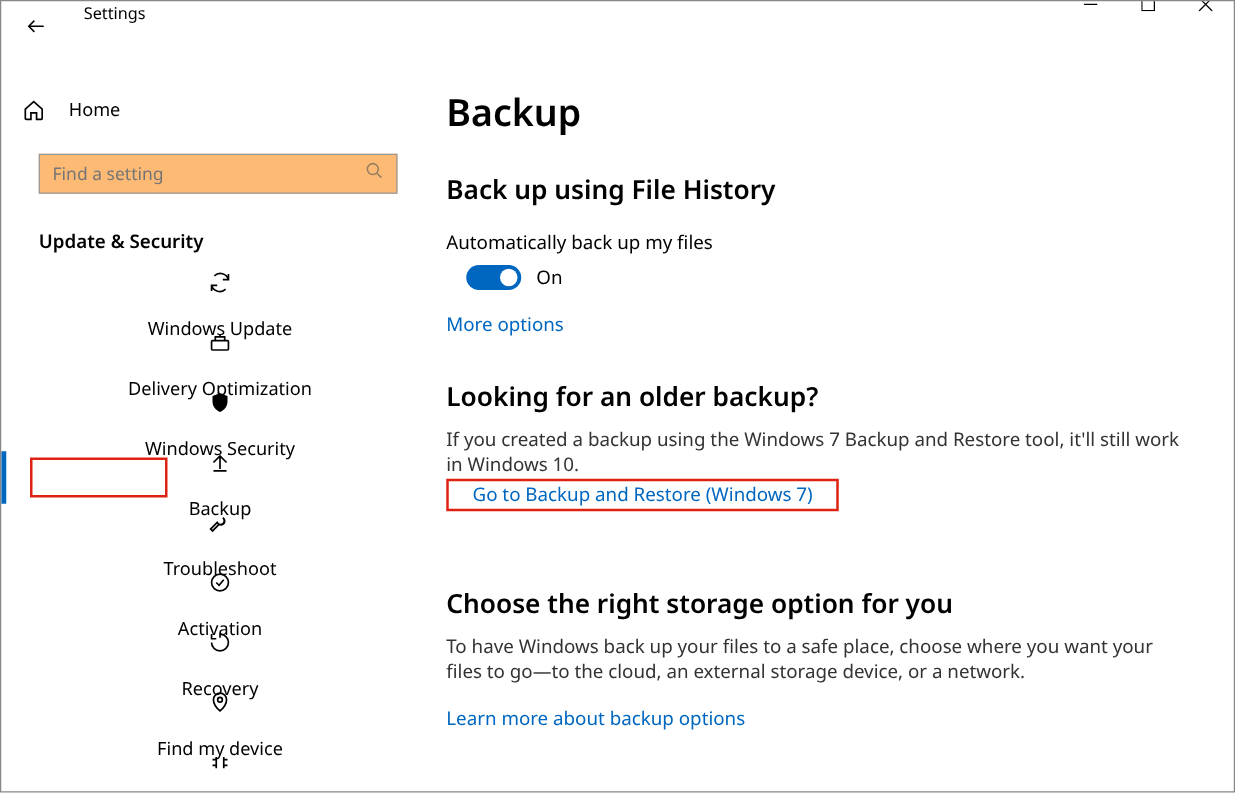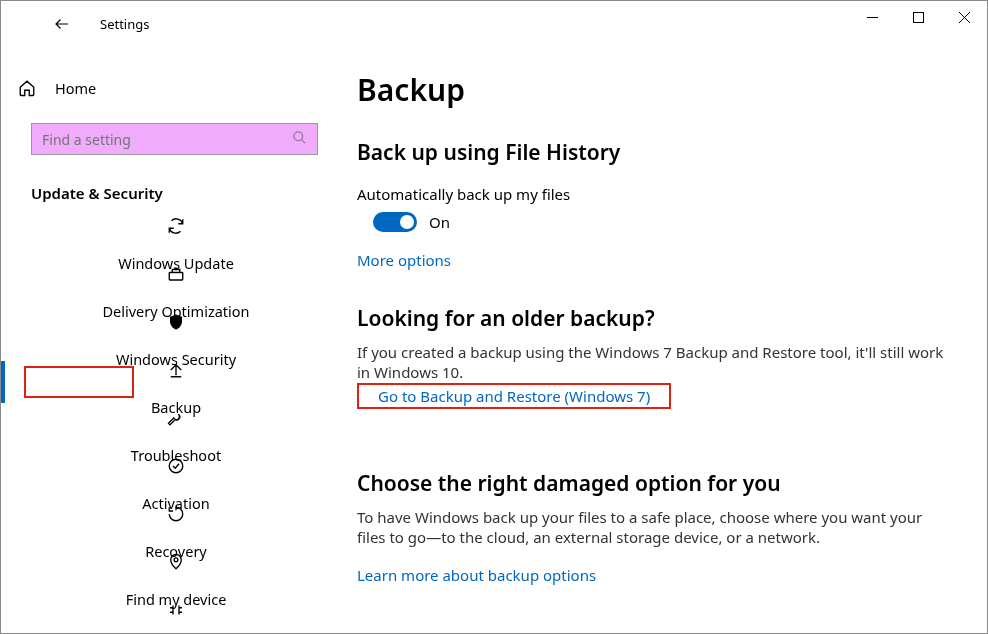--- a/index.html
+++ b/index.html
@@ -9,23 +9,22 @@
     color: #000;
     background: #fff;
     width: 988px;
     height: 634px;
     overflow: hidden;
     border: 1px solid #888;
   }
   .titlebar {
     height: 46px;
     display: flex;
-    align-items: center;
-    padding-left: 24px;
-    margin-left: 17px;
+    align-items: flex-start;
+    padding-left: 8px;
   }
   .back-btn {
     width: 40px; height: 40px;
     display: flex; align-items: center; justify-content: center;
   }
   .titlebar-title {
     margin-left: 18px;
     font-size: 13px;
   }
   .caption-ctrls {
@@ -56,21 +55,21 @@
     position: relative;
   }
   .nav-row { margin-top: 6px; flex-direction: column; }
   .search-wrap {
     padding: 14px 18px 14px 30px;
   }
   .search {
     width: 287px;
     height: 32px;
     border: 1px solid #999;
-    background: #f0abfc;
+    background: #fdba74;
     display: flex;
     align-items: center;
     padding: 0 10px;
   }
   .search input {
     flex: 1;
     border: none;
     outline: none;
     font-size: 14px;
     font-family: inherit;
@@ -325,19 +324,19 @@
     <div class="spacer-lg"></div>
 
     <div class="sect-title">Looking for an older backup?</div>
     <div class="body-txt">If you created a backup using the Windows 7 Backup and Restore tool, it'll still work in Windows 10.</div>
     <span class="red-box-link">
       <span class="link" style="display:inline">Go to Backup and Restore (Windows 7)</span>
     </span>
 
     <div style="height:60px"></div>
 
-    <div class="sect-title">Choose the right damaged option for you</div>
+    <div class="sect-title">Choose the right storage option for you</div>
     <div class="body-txt">To have Windows back up your files to a safe place, choose where you want your files to go—to the cloud, an external storage device, or a network.</div>
     <div class="spacer-md"></div>
     <span class="link">Learn more about backup options</span>
 
   </div>
 </div>
 
 </body></html>

